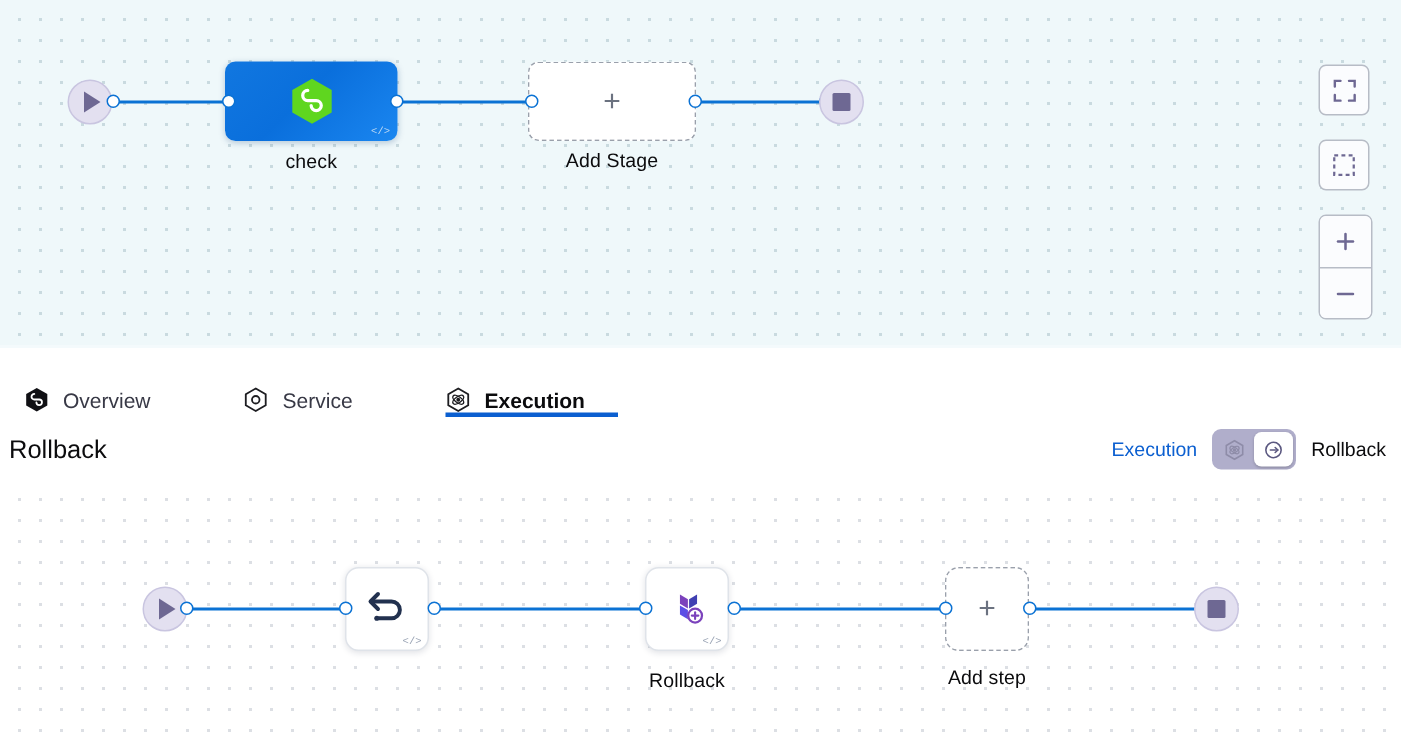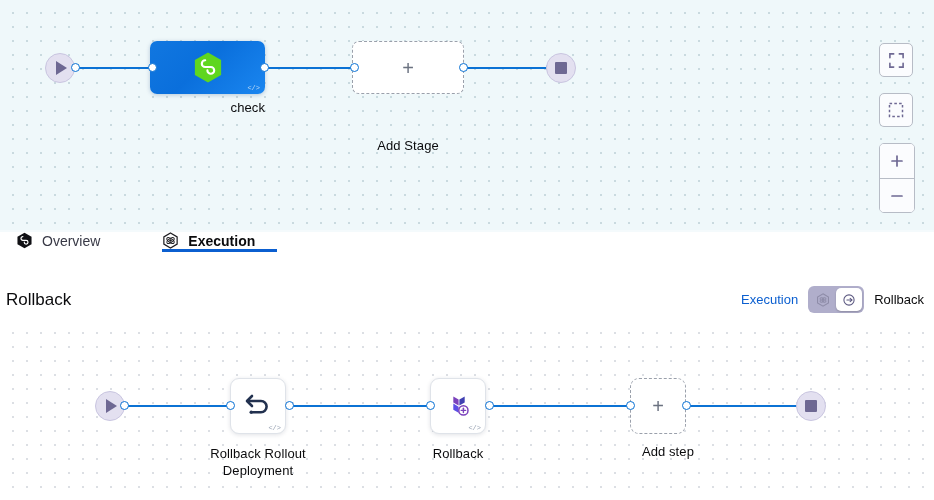--- a/index.html
+++ b/index.html
@@ -85,21 +85,21 @@
     display:flex; align-items:center; justify-content:center;
     color: #6e6893; margin-bottom: 16px;
   }
   .ctrl-stack { border-radius: 5px; border: 1px solid #b7bcc6; overflow: hidden; background:#fbfcfe; }
   .ctrl-stack .ctrl-btn { border: none; border-radius: 0; margin: 0; }
   .ctrl-stack .ctrl-btn + .ctrl-btn { border-top: 1px solid #b7bcc6; }
 
   
   .tabbar {
     position: absolute; left: 0; top: 232px; width: 934px; height: 46px;
-    background: #ffffff; display: flex; align-items: flex-start;
+    background: #ffffff; display: flex; align-items: flex-end;
     padding-left: 16px;
     box-shadow: 0 1px 0 rgba(0,0,0,0.06);
   }
   .tab {
     display: flex; align-items: center; gap: 9px;
     padding: 0 22px 0 0; margin-right: 40px;
     position: relative; color: #383946; font-size: 14px;
     border-bottom: 3px solid transparent;
   }
   .tab.active { font-weight: bold; color: #0b0b0d; border-bottom-color: #0b5fd0; }
@@ -176,28 +176,28 @@
 
     <div class="stage-node" style="left:150px; top:41px;">
       <svg class="hexlogo" viewBox="0 0 32 34">
         <path d="M16 1 L30 9 L30 25 L16 33 L2 25 L2 9 Z" fill="#5fd61f"></path>
         <path d="M13 11.5 a3.6 3.6 0 1 0 0 7.2 h6 a3.6 3.6 0 1 1 0 7.2 a3.6 3.6 0 0 1 -3.6 -3.6" fill="none" stroke="#ffffff" stroke-width="2.3" stroke-linecap="round" transform="translate(0,-2.2)"></path>
       </svg>
       <span class="code-badge">&lt;/&gt;</span>
     </div>
     <div class="port" style="left:148px; top:63px;"></div>
     <div class="port" style="left:260px; top:63px;"></div>
-    <div class="node-label" style="left:150px; top:99px; width:115px;text-align:right;">check</div>
+    <div class="node-label" style="left:150px; top:99px; width:115px;">check</div>
 
     <div class="add-dashed" style="left:352px; top:41px; width:112px; height:53px;">
       <span class="plus-glyph">+</span>
     </div>
     <div class="port" style="left:350px; top:63px;"></div>
     <div class="port" style="left:459px; top:63px;"></div>
-    <div class="node-label" style="left:352px; top:98px; width:112px;margin-top:39px;">Add Stage</div>
+    <div class="node-label" style="left:352px; top:98px; width:112px;">Add Stage</div>
 
     <div class="port" style="left:546px; top:63px;"></div>
     <div class="terminal" style="left:546px; top:53px;">
       <div class="sq-stop"></div>
     </div>
 
     <div class="ctrl-group" style="right:19px; top:43px;">
       <div class="ctrl-btn">
         <svg width="17" height="17" viewBox="0 0 18 18">
           <g fill="none" stroke="#6e6893" stroke-width="1.7" stroke-linecap="round">
@@ -236,20 +236,27 @@
   <div class="tabbar">
 
     <div class="tab">
       <svg class="tab-icon" viewBox="0 0 20 21">
         <path d="M10 0.8 L18.7 5.8 L18.7 15.2 L10 20.2 L1.3 15.2 L1.3 5.8 Z" fill="#101014"></path>
         <path d="M8 7.3 a2.3 2.3 0 1 0 0 4.6 h4 a2.3 2.3 0 1 1 0 4.6 a2.3 2.3 0 0 1 -2.3 -2.3" fill="none" stroke="#ffffff" stroke-width="1.5" stroke-linecap="round" transform="translate(0,-1.6)"></path>
       </svg>
       <span>Overview</span>
     </div>
 
+    <div class="tab">
+      <svg class="tab-icon" viewBox="0 0 20 21">
+        <path d="M10 1.2 L18.2 6 L18.2 15 L10 19.8 L1.8 15 L1.8 6 Z" fill="none" stroke="#1d1d21" stroke-width="1.5"></path>
+        <circle cx="10" cy="10.5" r="3.1" fill="none" stroke="#1d1d21" stroke-width="1.5"></circle>
+      </svg>
+      <span>Service</span>
+    </div>
 
 
     <div class="tab active">
       <svg class="tab-icon" viewBox="0 0 20 21">
         <path d="M10 1.2 L18.2 6 L18.2 15 L10 19.8 L1.8 15 L1.8 6 Z" fill="none" stroke="#1d1d21" stroke-width="1.5"></path>
         <circle cx="10" cy="10.5" r="1.6" fill="#1d1d21"></circle>
         <ellipse cx="10" cy="10.5" rx="5.2" ry="2.5" fill="none" stroke="#1d1d21" stroke-width="1.2" transform="rotate(35 10 10.5)"></ellipse>
         <ellipse cx="10" cy="10.5" rx="5.2" ry="2.5" fill="none" stroke="#1d1d21" stroke-width="1.2" transform="rotate(-35 10 10.5)"></ellipse>
       </svg>
       <span>Execution</span>
@@ -298,24 +305,20 @@
     <div class="step-node" style="left:230px; top:54px;">
       <svg width="28" height="26" viewBox="0 0 28 26">
         <path d="M8 3 L3 8 L8 13" fill="none" stroke="#22314f" stroke-width="2.6" stroke-linecap="round" stroke-linejoin="round"></path>
         <path d="M3.6 8 H17 a5.6 5.6 0 0 1 0 11.2 H8.5" fill="none" stroke="#22314f" stroke-width="2.6" stroke-linecap="round"></path>
         <circle cx="7.2" cy="19.2" r="1.7" fill="#22314f"></circle>
       </svg>
       <span class="code-badge dark">&lt;/&gt;</span>
     </div>
     <div class="port" style="left:226px; top:77px;"></div>
     <div class="port" style="left:285px; top:77px;"></div>
-    <div class="node-label" style="left:178px; top:445px; width:160px; top:121px;">
-      <div>Rollback Rollout</div>
-      <div>Deployment</div>
-    </div>
 
     <div class="step-node" style="left:430px; top:54px;">
       <svg width="28" height="28" viewBox="0 0 28 28">
         <g fill="#7b42bc">
           <path d="M9.3 4.4 L14.6 7.5 L14.6 13.6 L9.3 10.5 Z"></path>
           <path d="M15.4 7.5 L20.7 4.4 L20.7 10.5 L15.4 13.6 Z" fill="#4040b2"></path>
           <path d="M9.3 11.6 L14.6 14.7 L14.6 20.8 L9.3 17.7 Z" fill="#5c4ee5"></path>
         </g>
         <circle cx="19.4" cy="18.4" r="4.6" fill="#ffffff" stroke="#7b42bc" stroke-width="1.5"></circle>
         <g stroke="#7b42bc" stroke-width="1.4" stroke-linecap="round" fill="none">
@@ -329,21 +332,21 @@
     <div class="port" style="left:485px; top:77px;"></div>
     <div class="node-label" style="left:378px; top:121px; width:160px;">
       <div>Rollback</div>
     </div>
 
     <div class="step-dashed" style="left:630px; top:54px;">
       <span class="plus-glyph">+</span>
     </div>
     <div class="port" style="left:626px; top:77px;"></div>
     <div class="port" style="left:682px; top:77px;"></div>
-    <div class="node-label" style="left:574px; top:119px; width:120px;text-align:right;">Add step</div>
+    <div class="node-label" style="left:598px; top:119px; width:120px;">Add step</div>
 
     <div class="port" style="left:802px; top:77px;"></div>
     <div class="terminal" style="left:796px; top:67px;">
       <div class="sq-stop"></div>
     </div>
   </div>
 
 </div>
 
 </body></html>

